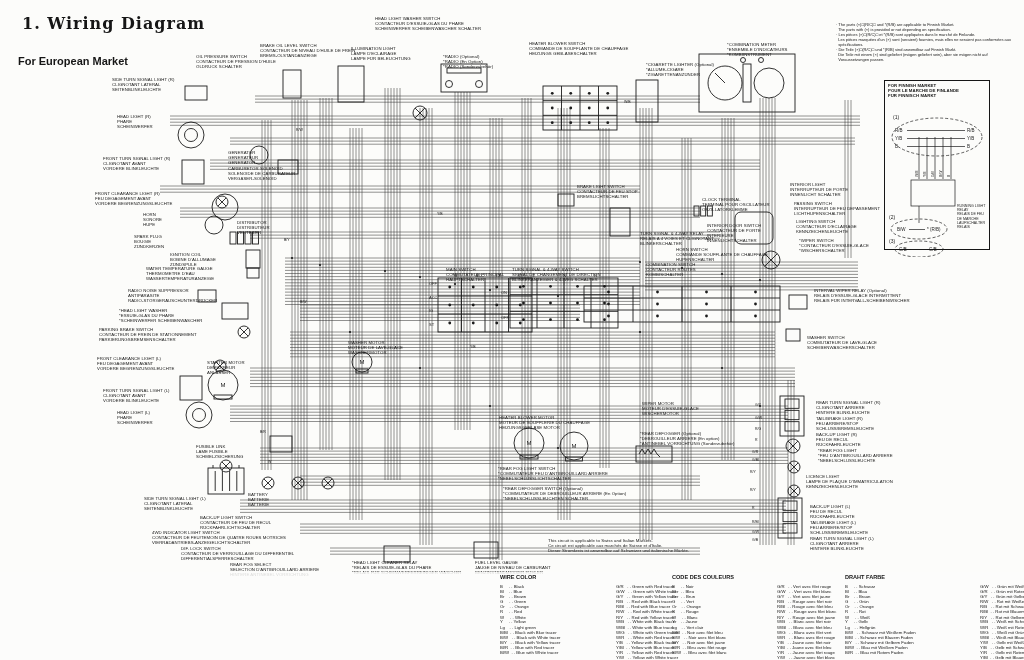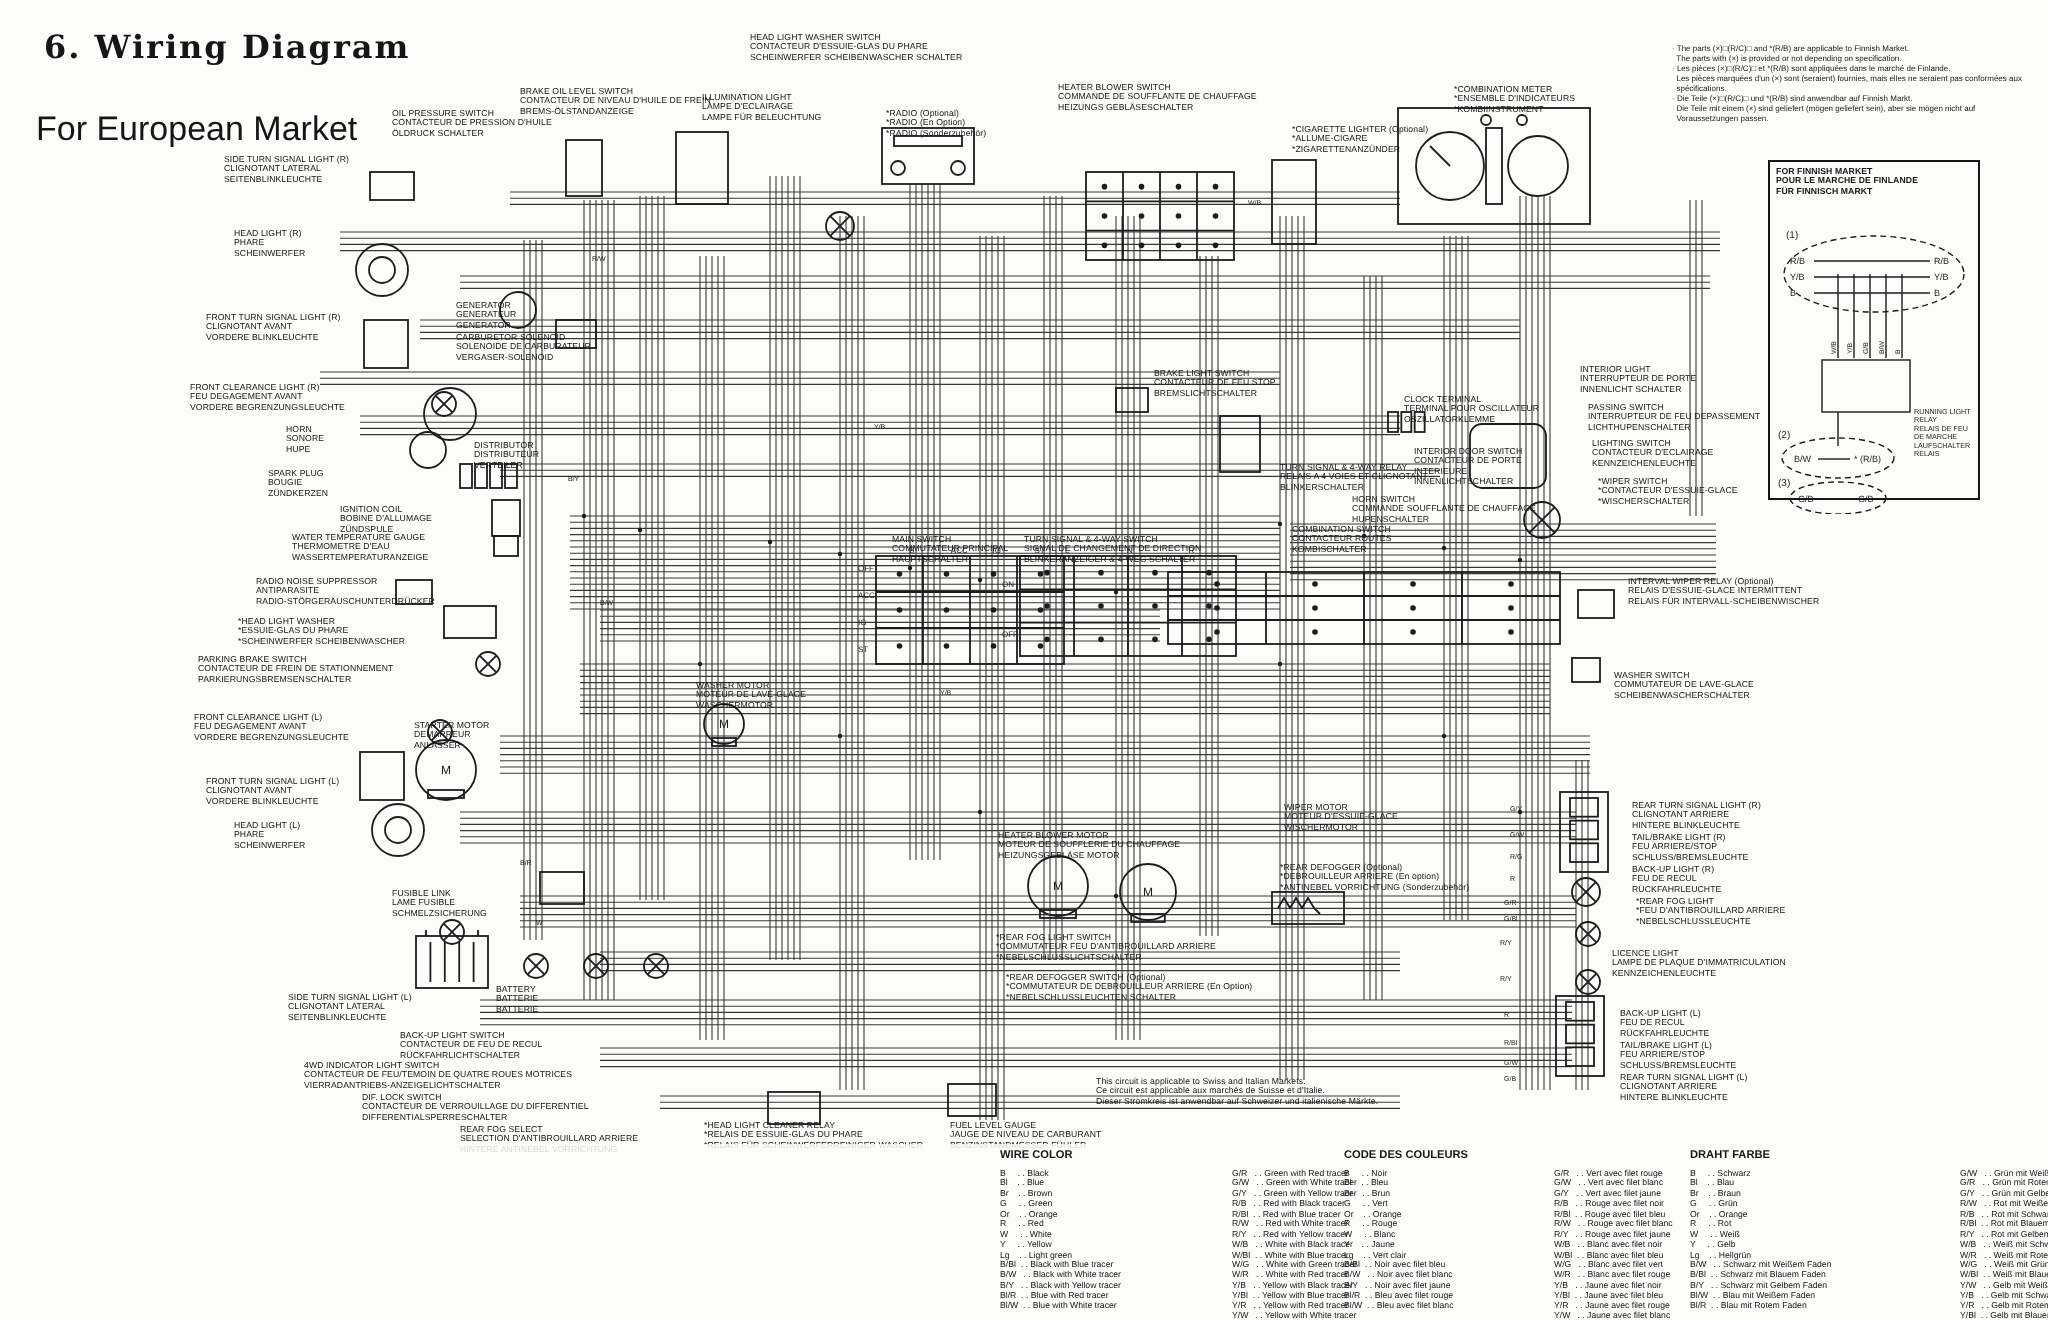--- a/index.html
+++ b/index.html
@@ -1,21 +1,21 @@
 <!DOCTYPE html>
 <html><head>
 <meta charset="utf-8">
 <style>
   html,body{margin:0;padding:0;}
   body{width:1024px;height:660px;position:relative;background:#fcfcfa;overflow:hidden;
        font-family:"Liberation Sans",sans-serif;color:#161616;}
   #canvas{position:absolute;left:0;top:0;width:1024px;height:660px;}
   .abs{position:absolute;}
   .title{font-family:"DejaVu Serif",serif;font-weight:bold;font-size:16px;letter-spacing:1px;}
-  .subtitle{font-family:"Liberation Sans",sans-serif;font-weight:normal;font-size:17px;text-align:center;}
+  .subtitle{font-family:"Liberation Sans",sans-serif;font-weight:bold;font-size:11px;text-align:center;}
   .tiny{font-size:8px;line-height:1.17;transform:scale(0.54);transform-origin:0 0;
         white-space:pre;letter-spacing:0.1px;}
   .tag{font-size:7px;transform:scale(0.5);transform-origin:0 0;white-space:pre;}
   .notes{font-size:8px;line-height:1.25;transform:scale(0.5);transform-origin:0 0;white-space:pre;}
   .lbl{position:absolute;z-index:4;}
   #inset{position:absolute;border:1.2px solid #161616;background:rgba(252,252,250,0.92);
          left:884px;top:80px;width:104px;height:168px;z-index:5;}
   .inset-hd{font-weight:bold;}
   #legend{position:absolute;left:0;top:572px;width:1024px;height:88px;z-index:6;background:rgba(252,252,250,0.85);}
   .lg-group{position:absolute;top:2px;}
@@ -526,21 +526,21 @@
       <circle cx="350" cy="332" r="1.1"></circle>
       <circle cx="420" cy="368" r="1.1"></circle>
       <circle cx="490" cy="406" r="1.1"></circle>
       <circle cx="558" cy="448" r="1.1"></circle>
       <circle cx="640" cy="332" r="1.1"></circle>
       <circle cx="722" cy="368" r="1.1"></circle>
       <circle cx="760" cy="406" r="1.1"></circle>
     </g>
   </svg>
 
-<div class="abs title" style="left:22px;top:14px;">6.   Wiring Diagram</div>
+<div class="abs title" style="left:22px;top:14px;">1.   Wiring Diagram</div>
 <div class="abs subtitle" style="left:18px;top:55px;">For European Market</div>
 
 <div class="abs" style="left:836px;top:22px;z-index:6;width:188px;">
   <div class="notes" id="notes-block">· The parts (×)□(R/C)□ and *(R/B) are applicable to Finnish Market.
   The parts with (×) is provided or not depending on specification.
 · Les pièces (×)□(R/C)□ et *(R/B) sont appliquées dans le marché de Finlande.
   Les pièces marquées d'un (×) sont (seraient) fournies, mais elles ne seraient pas conformées aux
   spécifications.
 · Die Teile (×)□(R/C)□ und *(R/B) sind anwendbar auf Finnish Markt.
   Die Teile mit einem (×) sind geliefert (mögen geliefert sein), aber sie mögen nicht auf

